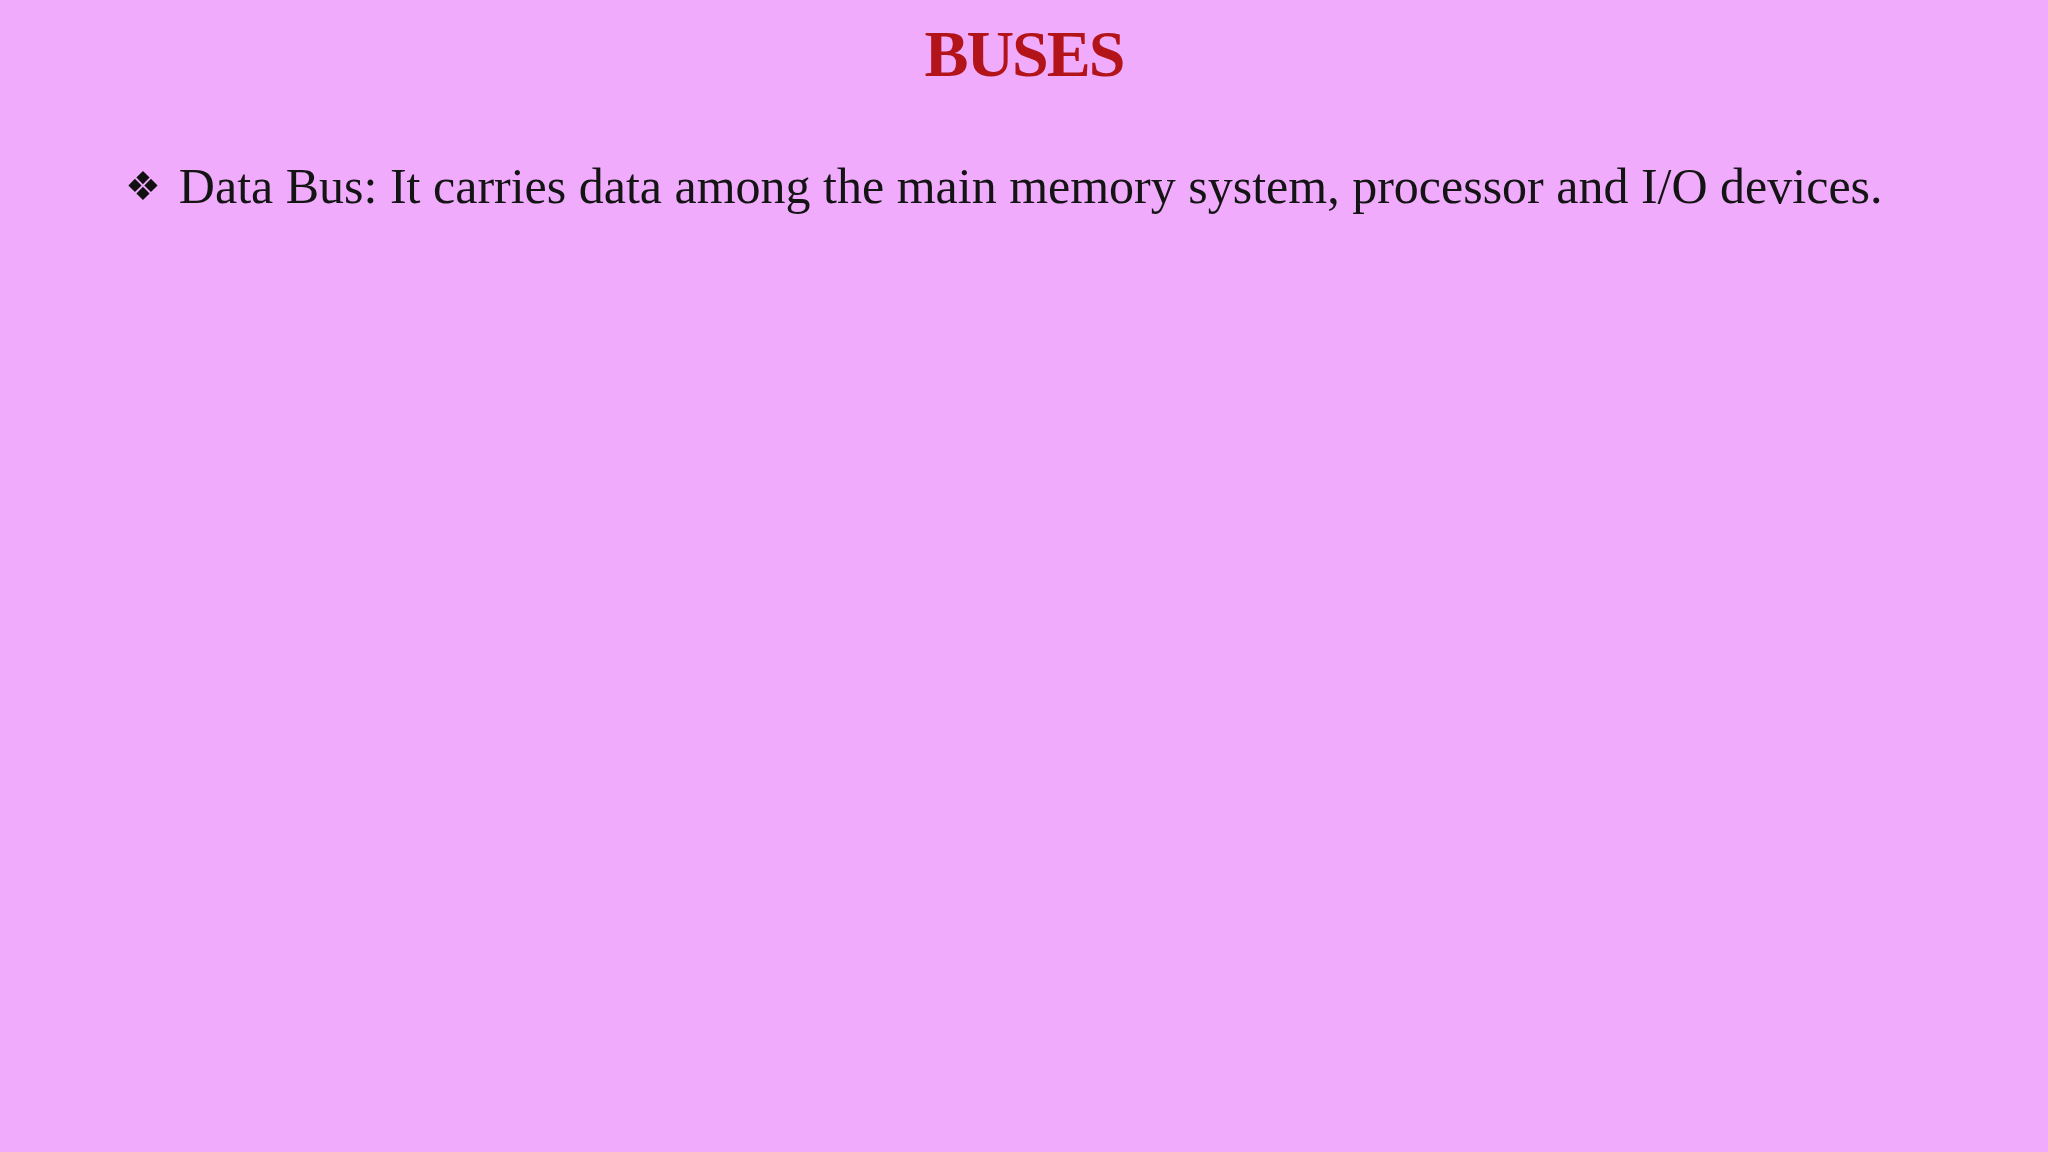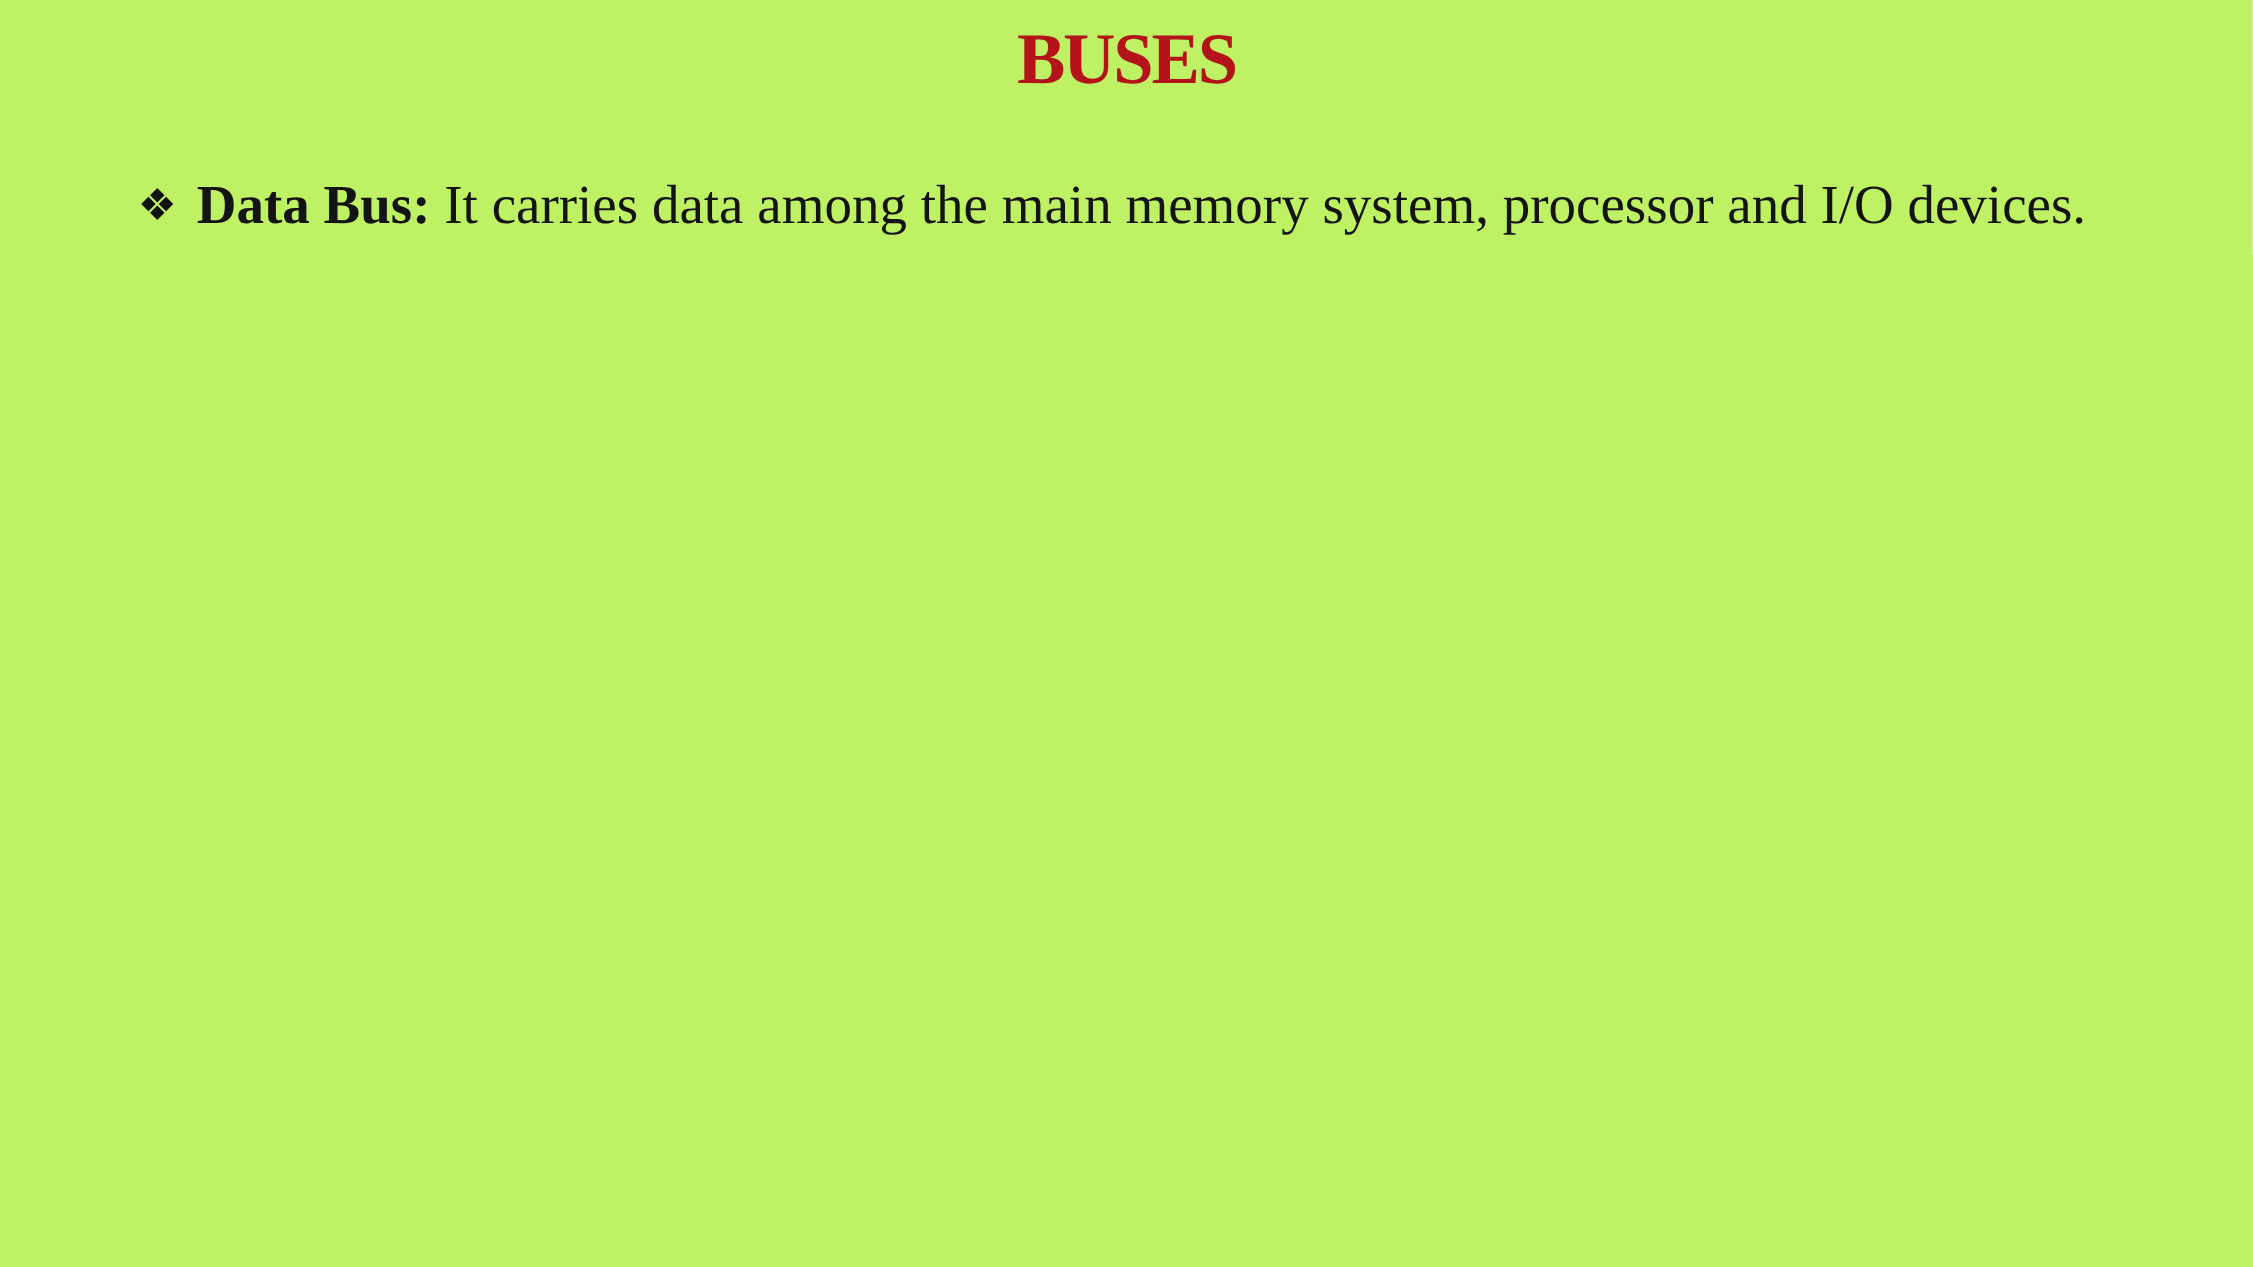--- a/index.html
+++ b/index.html
@@ -4,21 +4,21 @@
 <style>
   html, body {
     margin: 0;
     padding: 0;
     background: #ffffff;
   }
   .slide {
     position: relative;
     width: 2048px;
     height: 1152px;
-    background: #bef264;
+    background: #f0abfc;
     overflow: hidden;
     font-family: "Liberation Serif", serif;
     color: #141414;
   }
   .slide-title {
     position: absolute;
     top: 16px;
     left: 0;
     width: 100%;
     text-align: center;
@@ -43,21 +43,21 @@
   }
   .bullet .marker {
     font-family: "DejaVu Sans", sans-serif;
     font-size: 40px;
     margin-right: 18px;
     position: relative;
     top: -3px;
     color: #111111;
   }
   .bullet .blabel {
-    font-weight: bold;
+    font-weight: normal;
     text-align: right;
   }
 </style>
 </head>
 <body>
 
 <div class="slide">
 
   <div class="slide-title">BUSES</div>
 

